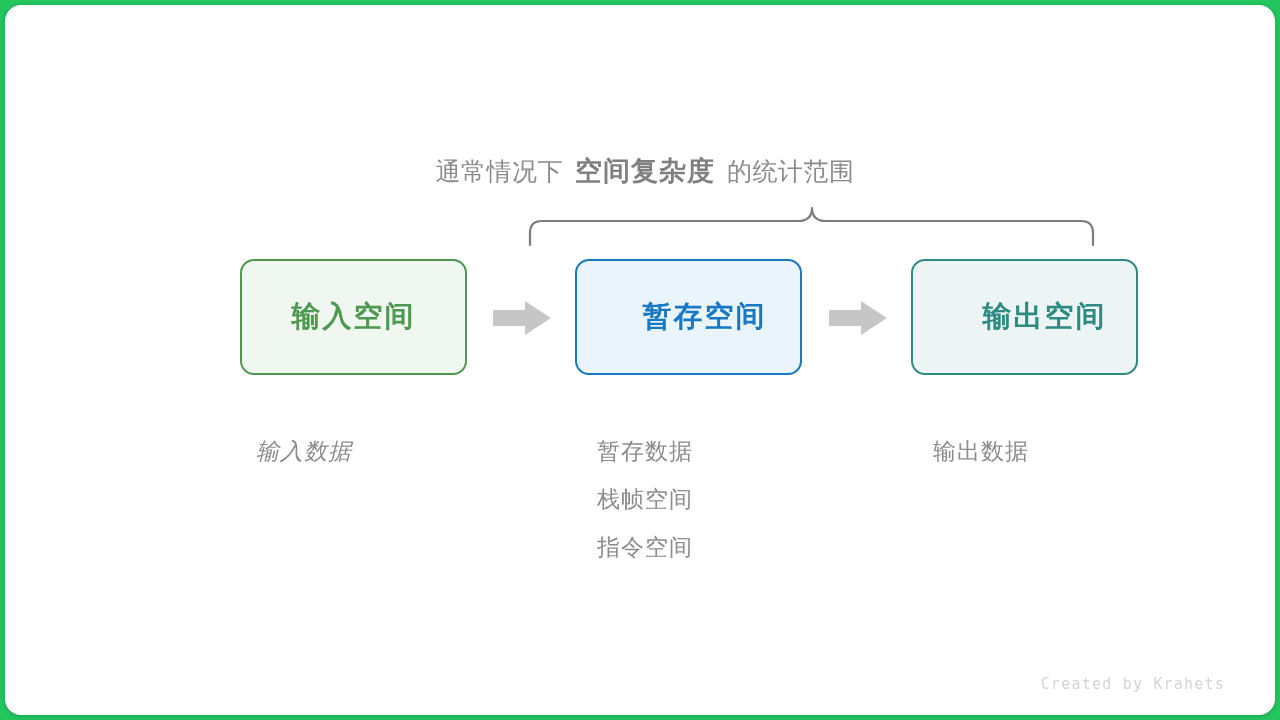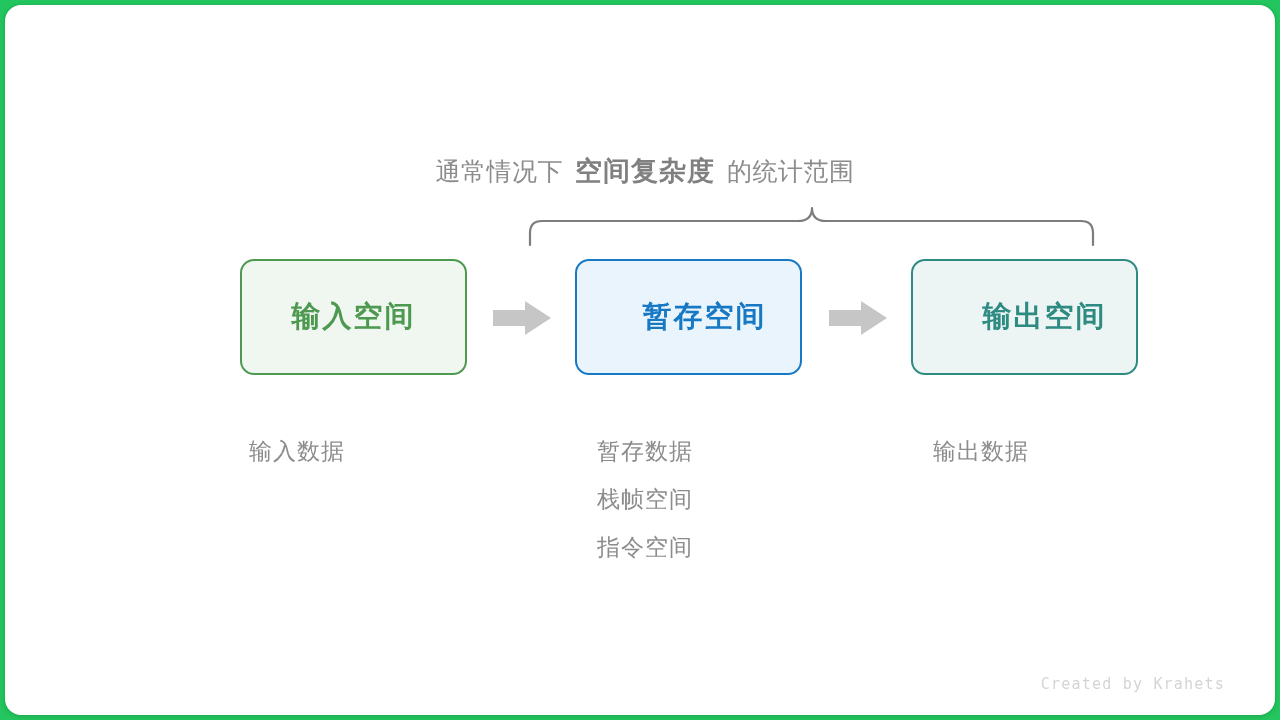--- a/index.html
+++ b/index.html
@@ -125,21 +125,21 @@
     width: 280px;
     text-align: center;
   }
   .sublabels .sub {
     font-size: 23px;
     color: #8c8c8c;
     line-height: 48px;
     letter-spacing: 1px;
     white-space: nowrap;
   }
-  .sub-col-input  { left: 152px; }
+  .sub-col-input  { left: 159px; font-style: italic; }
   .sub-col-temp   { left: 500px; }
   .sub-col-output { left: 836px; }
 
   
   .watermark {
     position: absolute;
     right: 50px;
     bottom: 22px;
     font-family: "DejaVu Sans Mono", "Liberation Mono", monospace;
     font-size: 15px;

